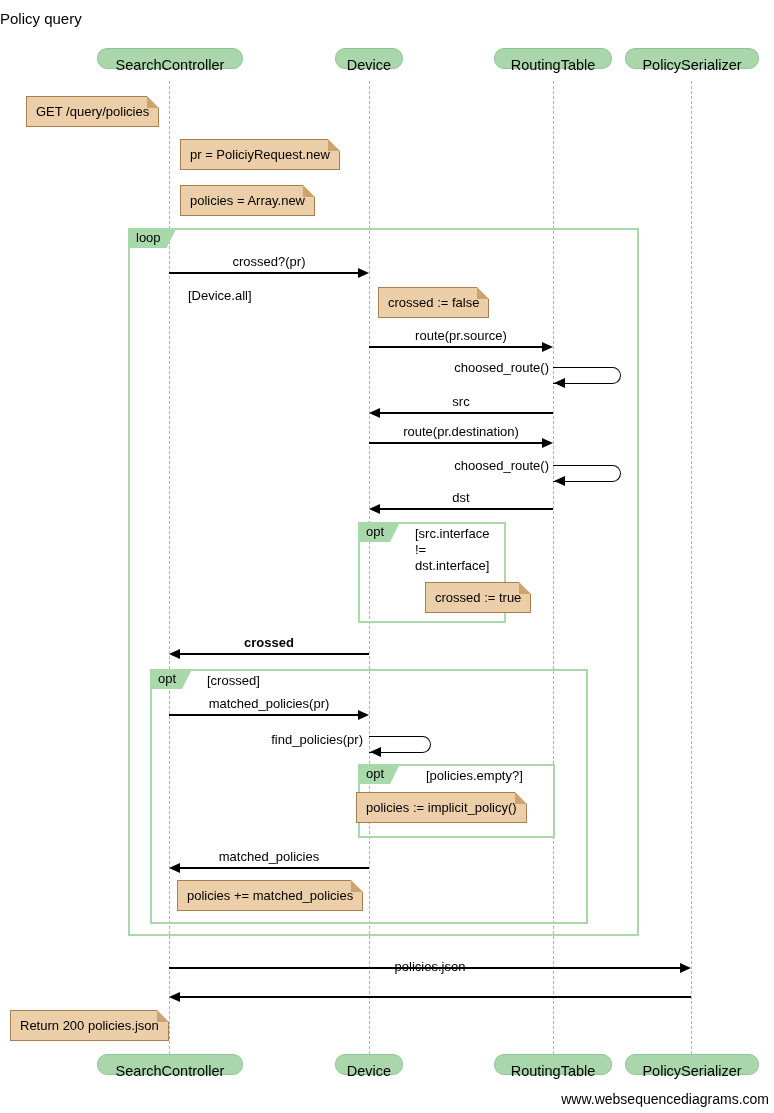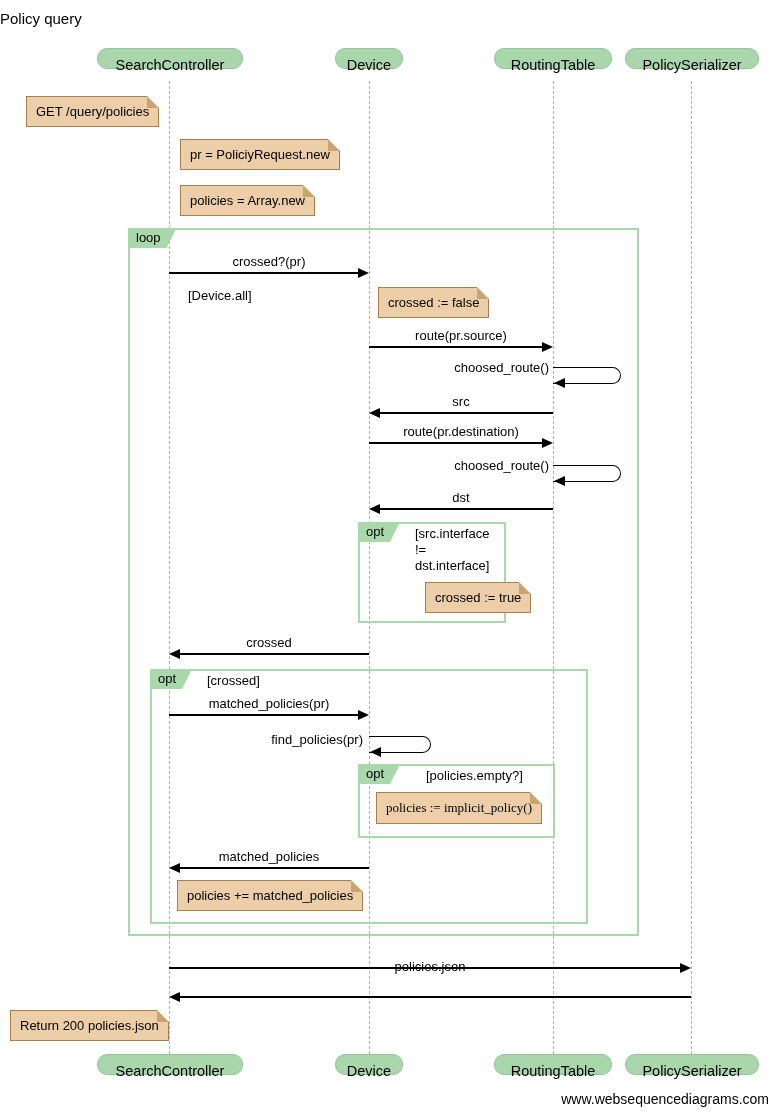--- a/index.html
+++ b/index.html
@@ -101,21 +101,21 @@
   <div class="ah ah-r" style="left:542px;top:438px;"></div>
 
   <div class="msg-label ra" style="left:369px;top:458px;width:180px;">choosed_route()</div>
   <div class="selfloop" style="left:553px;top:465px;width:68px;height:17px;"></div>
   <div class="ah ah-l" style="left:554px;top:476px;"></div>
 
   <div class="msg-label" style="left:369px;top:490px;width:184px;">dst</div>
   <div class="line" style="left:373px;top:508px;width:180px;"></div>
   <div class="ah ah-l" style="left:369px;top:504px;"></div>
 
-  <div class="msg-label" style="left:169px;top:635px;width:200px;">crossed</div>
+  <div class="msg-label" style="left:169px;top:635px;width:200px;font-weight:bold;">crossed</div>
   <div class="line" style="left:173px;top:653px;width:196px;"></div>
   <div class="ah ah-l" style="left:169px;top:649px;"></div>
 
   <div class="msg-label" style="left:169px;top:696px;width:200px;">matched_policies(pr)</div>
   <div class="line" style="left:169px;top:714px;width:196px;"></div>
   <div class="ah ah-r" style="left:358px;top:710px;"></div>
 
   <div class="msg-label ra" style="left:169px;top:732px;width:194px;">find_policies(pr)</div>
   <div class="selfloop" style="left:369px;top:736px;width:62px;height:17px;"></div>
   <div class="ah ah-l" style="left:370px;top:747px;"></div>
@@ -129,21 +129,21 @@
 
   <div class="msg-label" style="left:169px;top:923px;width:522px;margin-top:36px;">policies.json</div>
   <div class="line" style="left:173px;top:996px;width:518px;"></div>
   <div class="ah ah-l" style="left:169px;top:992px;"></div>
 
   <div class="note" style="left:26px;top:96px;">GET /query/policies</div>
   <div class="note" style="left:180px;top:139px;">pr = PoliciyRequest.new</div>
   <div class="note" style="left:180px;top:185px;">policies = Array.new</div>
   <div class="note" style="left:378px;top:287px;">crossed := false</div>
   <div class="note" style="left:378px;top:582px;margin-left:47px;">crossed := true</div>
-  <div class="note" style="left:376px;top:792px;font-family:Liberation Serif, serif;">policies := implicit_policy()</div>
+  <div class="note" style="left:356px;top:792px;">policies := implicit_policy()</div>
   <div class="note" style="left:177px;top:880px;">policies += matched_policies</div>
   <div class="note" style="left:10px;top:1010px;">Return 200 policies.json</div>
 
   <div class="actor" style="left:97px;top:1054px;width:146px;">SearchController</div>
   <div class="actor" style="left:335px;top:1054px;width:68px;">Device</div>
   <div class="actor" style="left:494px;top:1054px;width:118px;">RoutingTable</div>
   <div class="actor" style="left:625px;top:1054px;width:134px;">PolicySerializer</div>
 
   <div class="footer">www.websequencediagrams.com</div>
 </div>

